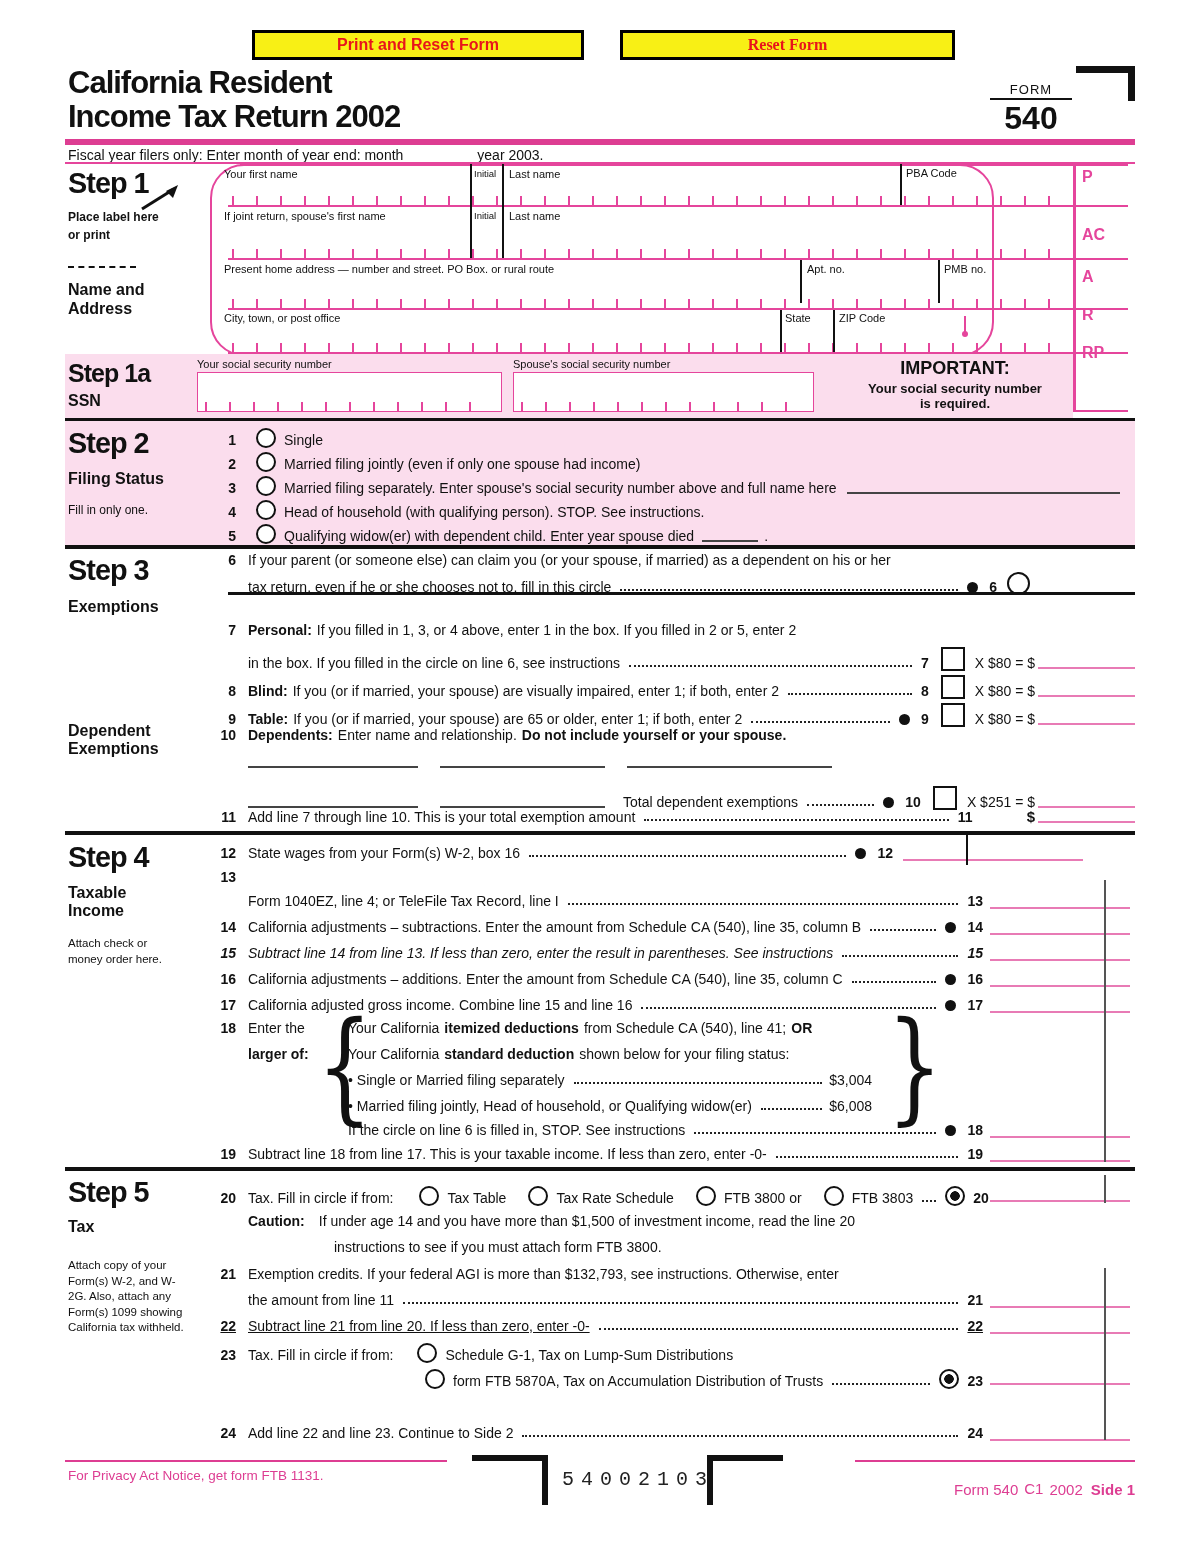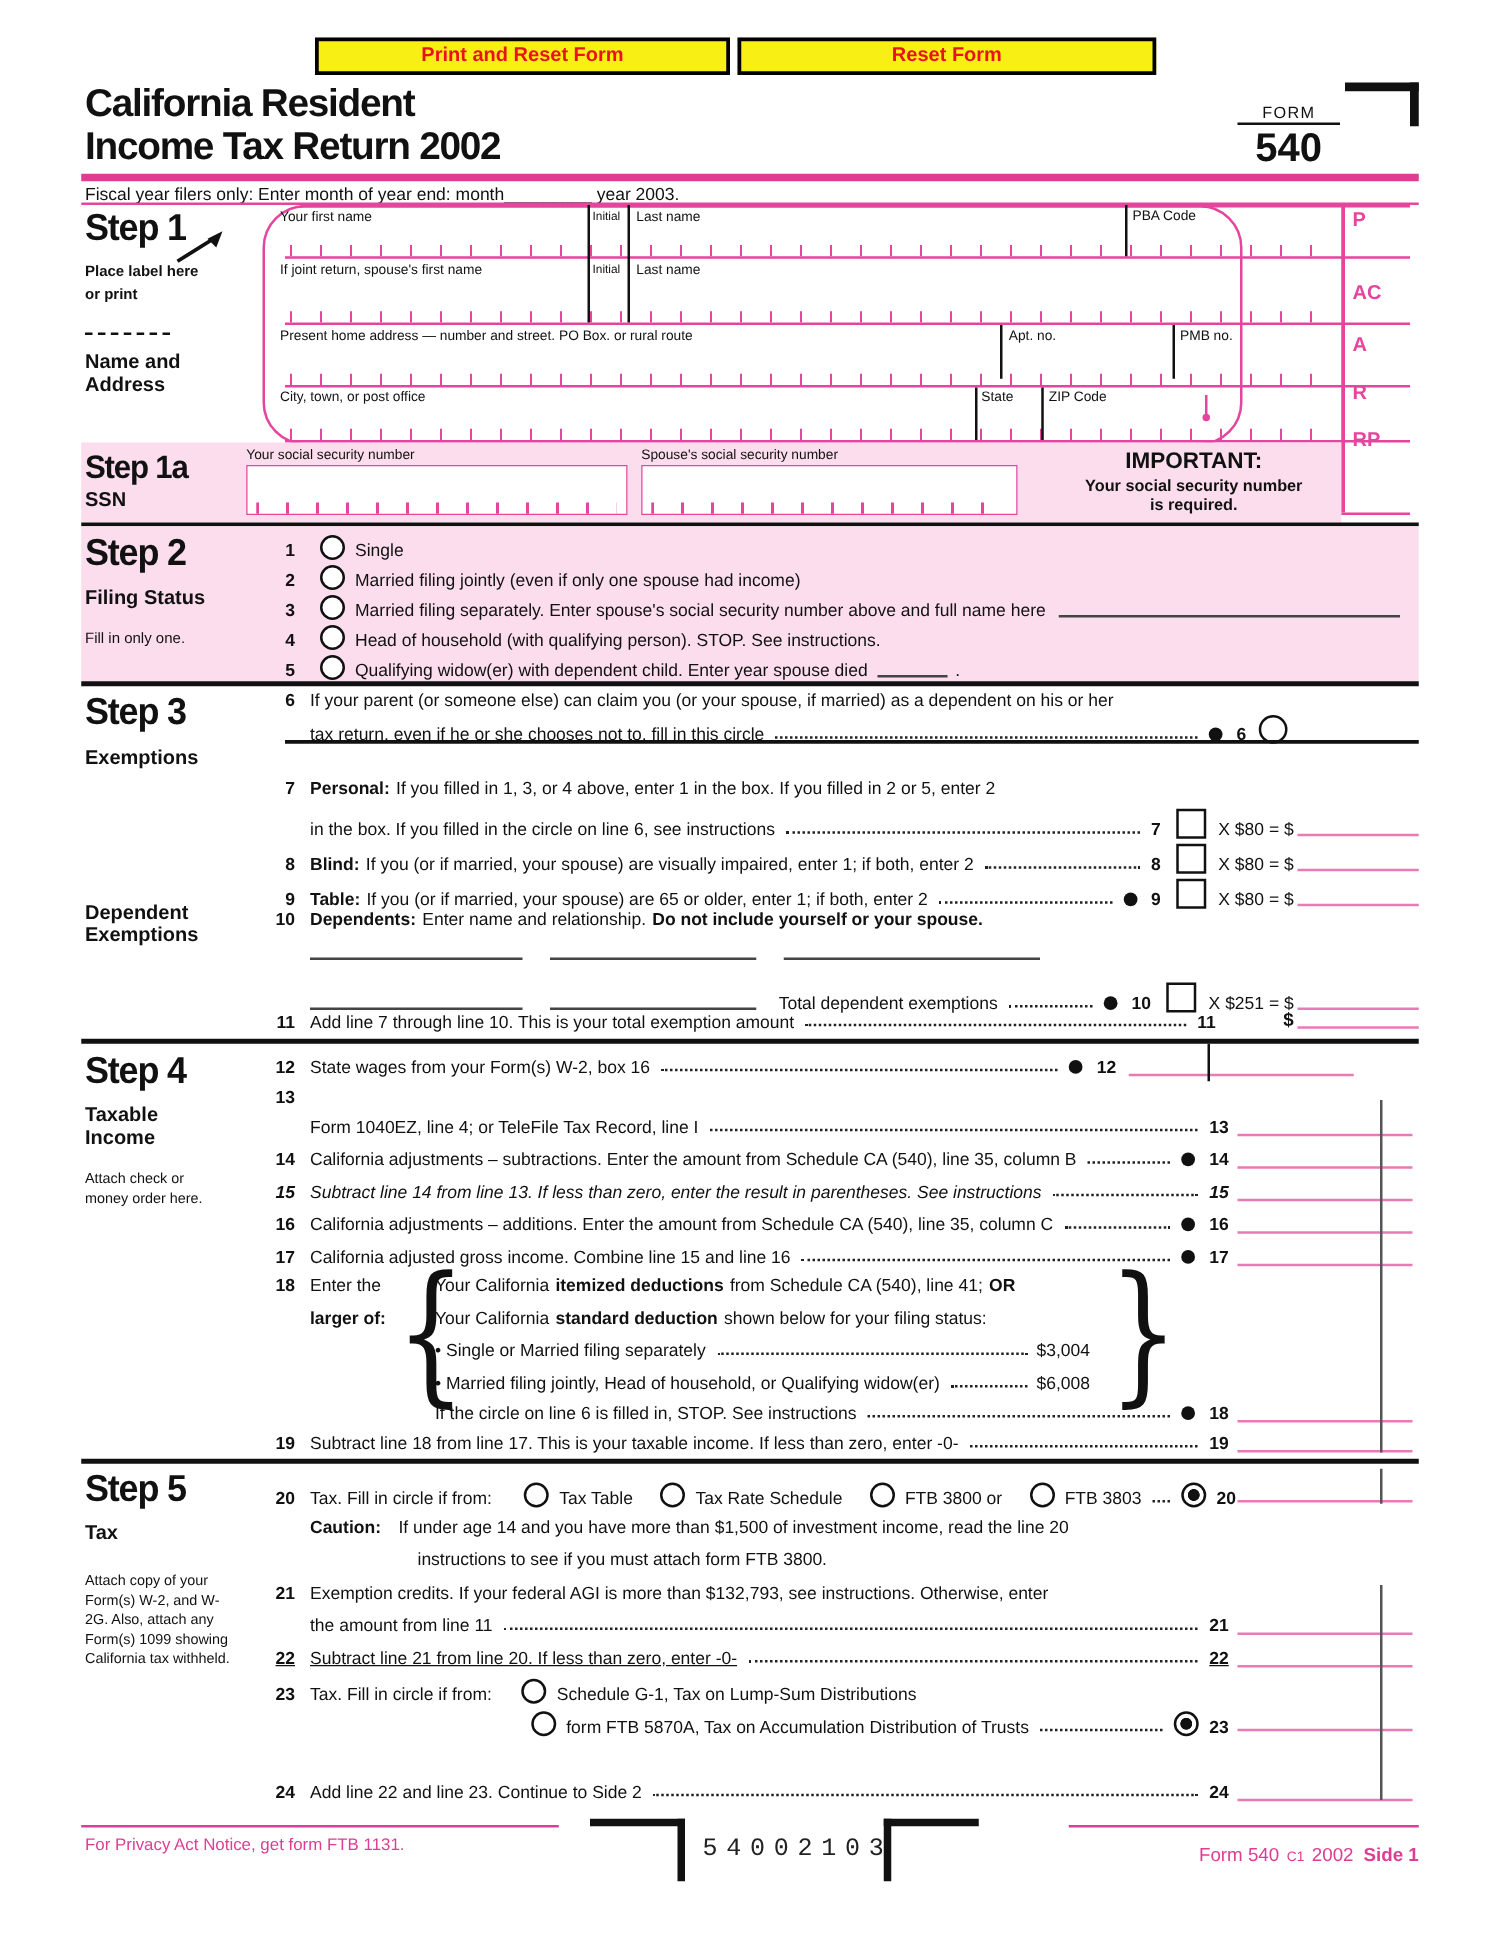--- a/index.html
+++ b/index.html
@@ -35,21 +35,21 @@
   .opt{display:flex;align-items:flex-end;}
 </style>
 </head>
 <body>
 
 <div class="page">
 
   <div class="btn" style="left:252px;top:30px;width:326px;">
       <span>Print and Reset Form</span>
     </div>
-  <div class="btn" style="left:590px;top:30px;width:329px;">
+  <div class="btn" style="left:620px;top:30px;width:329px;font-family:Liberation Serif, serif;">
       <span>Reset Form</span>
     </div>
 
   <div class="abs" style="left:68px;top:66px;font-weight:900;font-size:31px;letter-spacing:-1px;line-height:34px;">
     <div>California Resident</div>
     <div>Income Tax Return 2002</div>
   </div>
   <div class="abs" style="left:990px;top:82px;width:82px;text-align:center;font-size:13px;letter-spacing:1px;border-bottom:2px solid #111;padding-bottom:1px;"><span>FORM</span></div>
   <div class="abs" style="left:990px;top:100px;width:82px;text-align:center;font-weight:900;font-size:32px;"><span>540</span></div>
   <div class="corner" style="left:1076px;top:66px;width:52px;height:28px;border-top:7px solid #111;border-right:7px solid #111;"></div>
@@ -435,18 +435,18 @@
   <div class="grayv" style="left:1104px;top:1268px;height:172px;"></div>
 
   <div class="abs" style="left:65px;top:1460px;width:382px;height:1.5px;background:#dd3d92;"></div>
   <div class="abs pinktext" style="left:68px;top:1468px;font-size:13.5px;"><span>For Privacy Act Notice, get form FTB 1131.</span></div>
   <div class="corner" style="left:472px;top:1455px;width:70px;height:44px;border-top:6px solid #111;border-right:6px solid #111;"></div>
   <div class="abs" style="left:562px;top:1468px;font-family:'Liberation Mono','DejaVu Sans Mono',monospace;font-size:20px;letter-spacing:7px;color:#222;"><span>54002103</span></div>
   <div class="corner" style="left:707px;top:1455px;width:70px;height:44px;border-top:6px solid #111;border-left:6px solid #111;"></div>
   <div class="abs" style="left:855px;top:1460px;width:280px;height:1.5px;background:#dd3d92;"></div>
   <div class="abs row pinktext" style="left:855px;top:1468px;width:280px;justify-content:flex-end;font-size:15px;">
     <span>Form 540</span>
-    <span style="font-size:11px;margin:12px 6px 1px 6px;">C1</span>
+    <span style="font-size:15px;margin:12px 6px 1px 6px;">C1</span>
     <span style="margin-right:8px;">2002</span>
     <span class="b">Side 1</span>
   </div>
 
 </div>
 
 </body></html>

